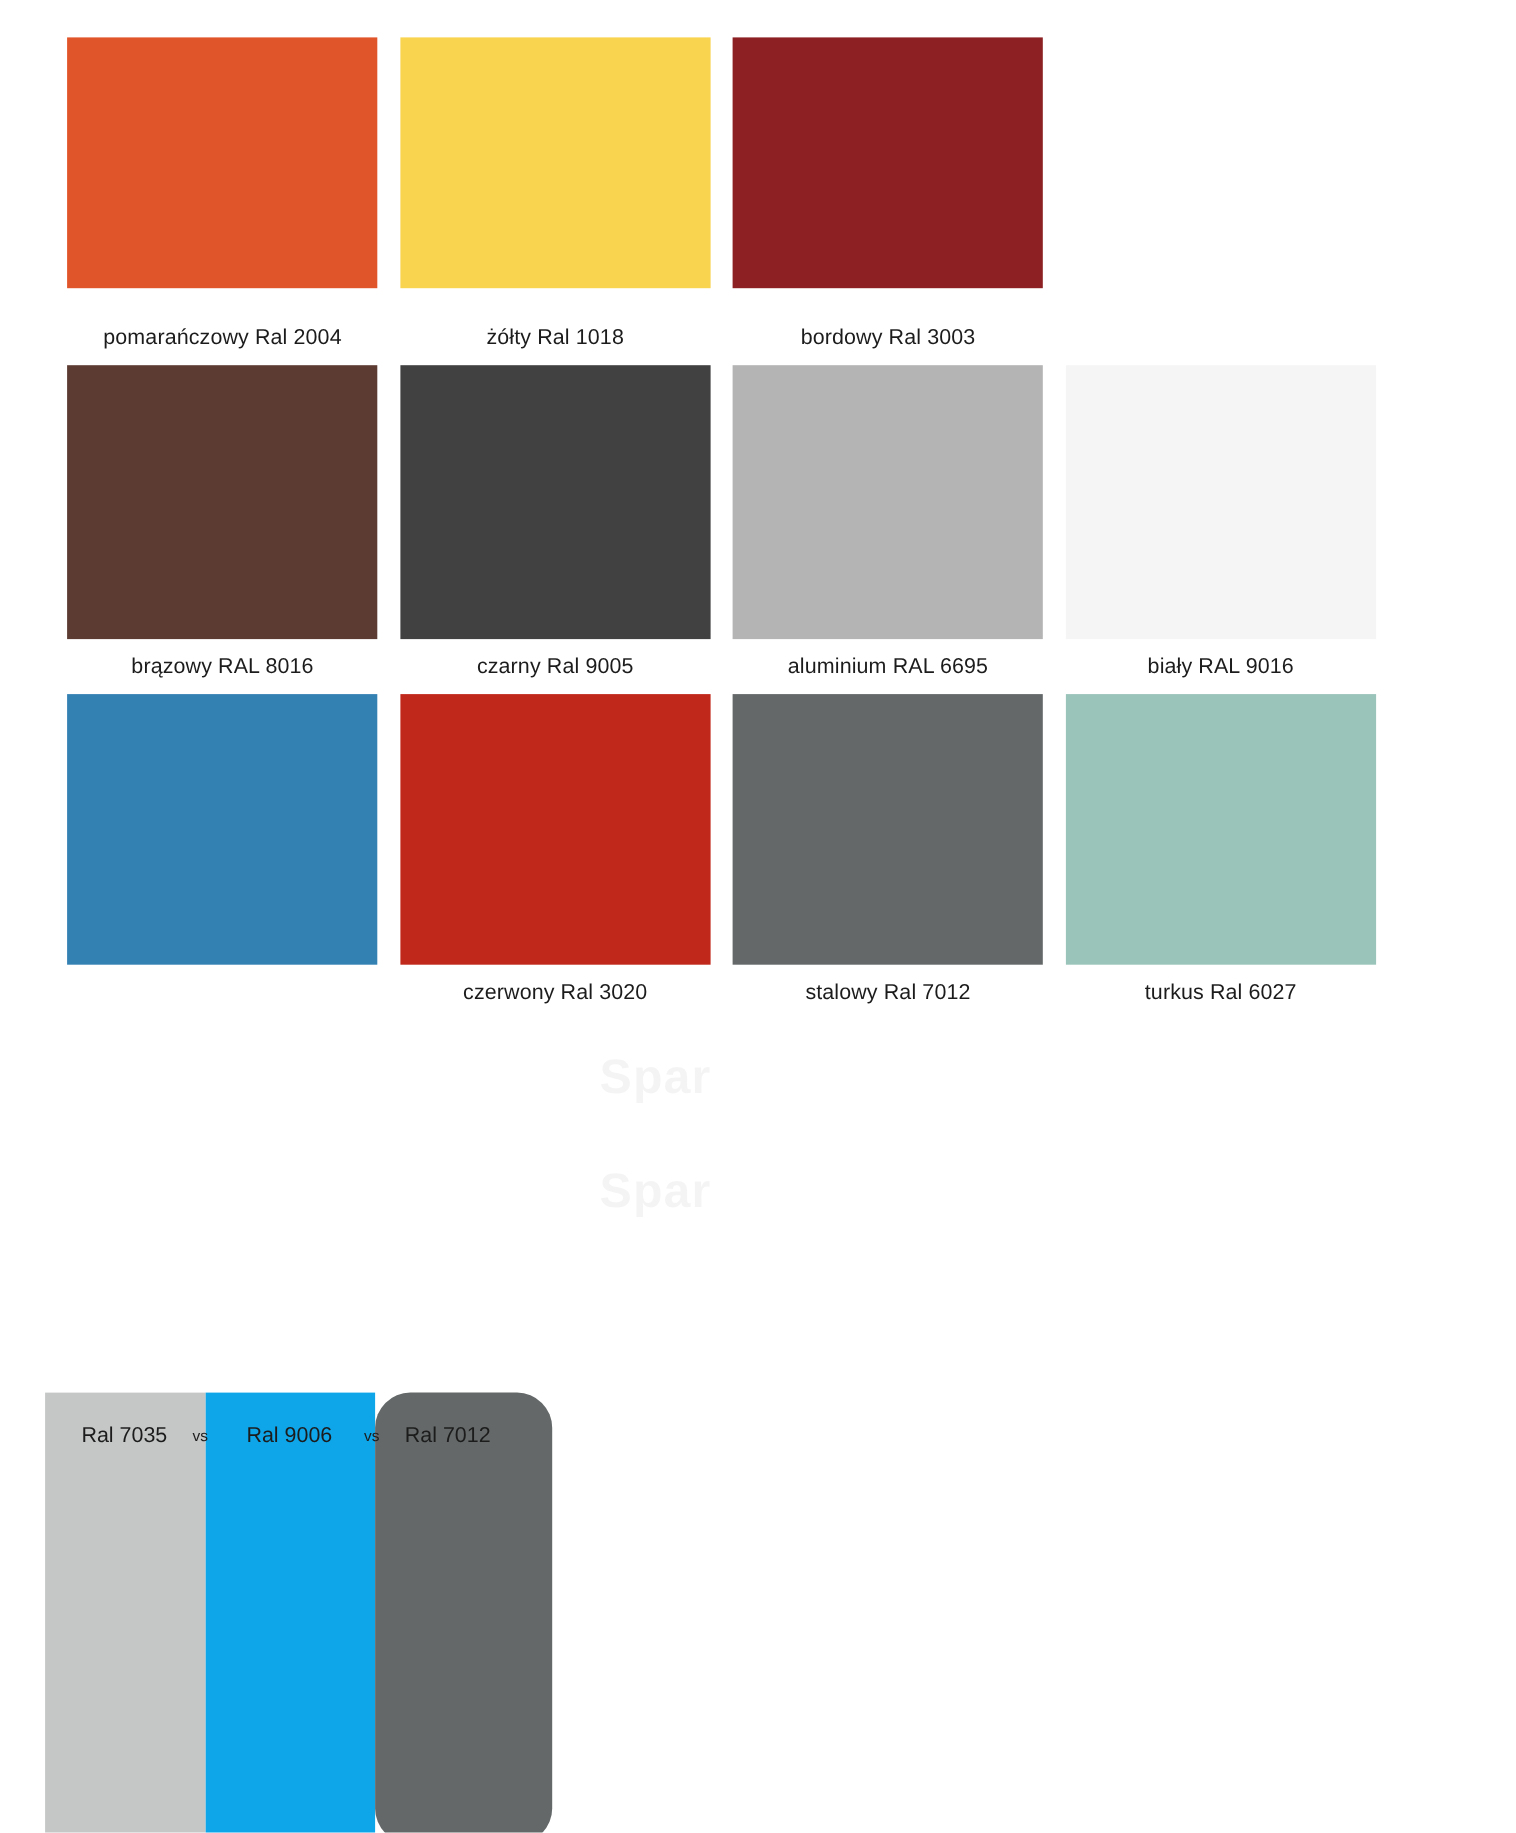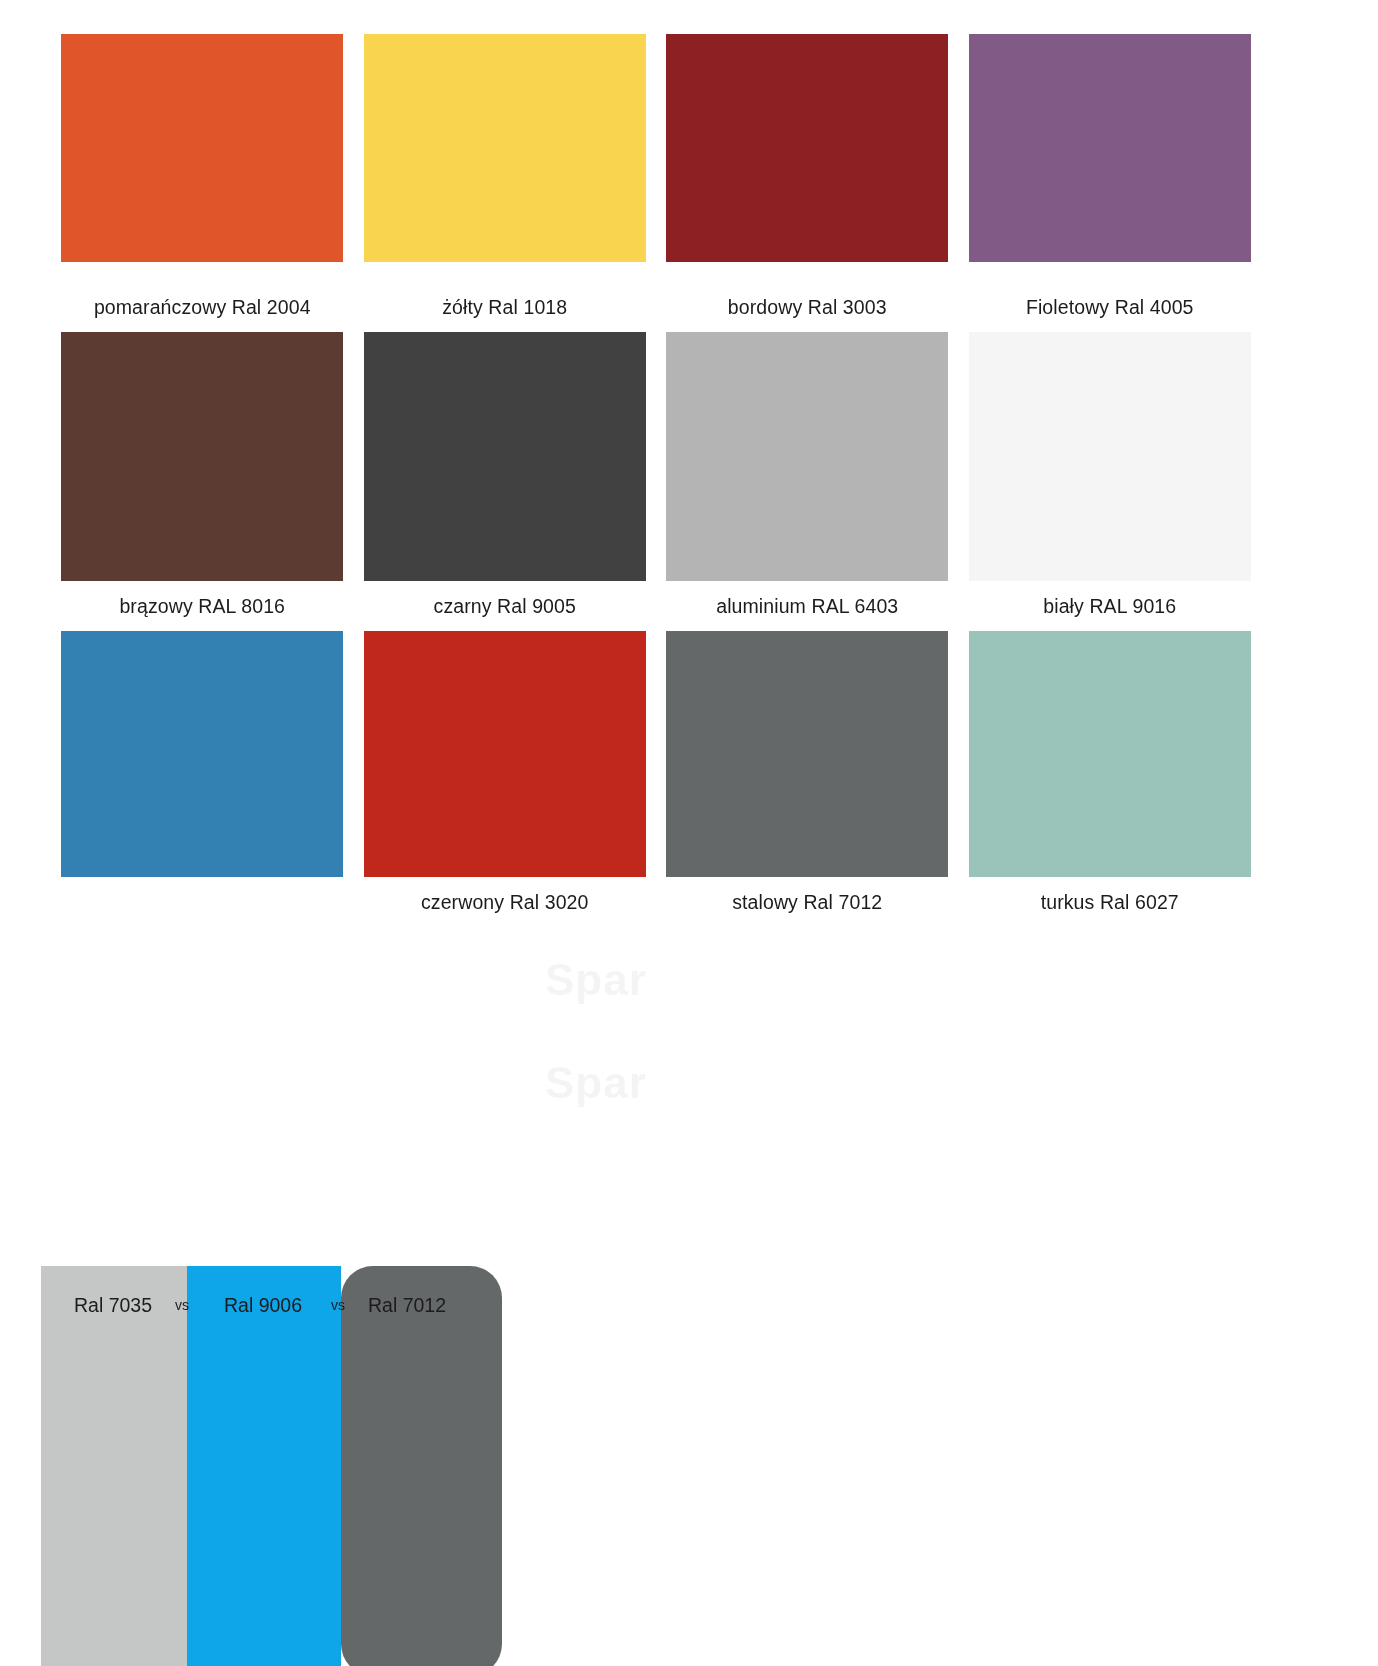--- a/index.html
+++ b/index.html
@@ -145,39 +145,35 @@
         <span class="swatch-label">pomarańczowy Ral 2004</span>
       </div>
       <div class="swatch-cell">
         <span class="swatch-chip" style="background-color: rgb(249, 212, 79);"></span>
         <span class="swatch-label">żółty Ral 1018</span>
       </div>
       <div class="swatch-cell">
         <span class="swatch-chip" style="background-color: rgb(140, 32, 34);"></span>
         <span class="swatch-label">bordowy Ral 3003</span>
       </div>
-      <div class="swatch-cell">
-        <span class="swatch-chip" style="background-color: rgb(130, 90, 134);"></span>
-        <span class="swatch-label">Fioletowy Ral 4005</span>
-      </div>
     </div>
 
 
     <div class="swatch-row row-3">
       <div class="swatch-cell">
         <span class="swatch-chip" style="background-color: rgb(91, 59, 50);"></span>
         <span class="swatch-label">brązowy RAL 8016</span>
       </div>
       <div class="swatch-cell">
         <span class="swatch-chip" style="background-color: rgb(65, 65, 65);"></span>
         <span class="swatch-label">czarny Ral 9005</span>
       </div>
       <div class="swatch-cell">
         <span class="swatch-chip" style="background-color: rgb(180, 180, 180);"></span>
-        <span class="swatch-label">aluminium  RAL 6403</span>
+        <span class="swatch-label">aluminium  RAL 6695</span>
       </div>
       <div class="swatch-cell">
         <span class="swatch-chip" style="background-color: rgb(245, 245, 245);"></span>
         <span class="swatch-label">biały RAL 9016</span>
       </div>
     </div>
 
     <div class="swatch-row row-4">
       <div class="swatch-cell">
         <span class="swatch-chip" style="background-color: rgb(51, 128, 179);"></span>

